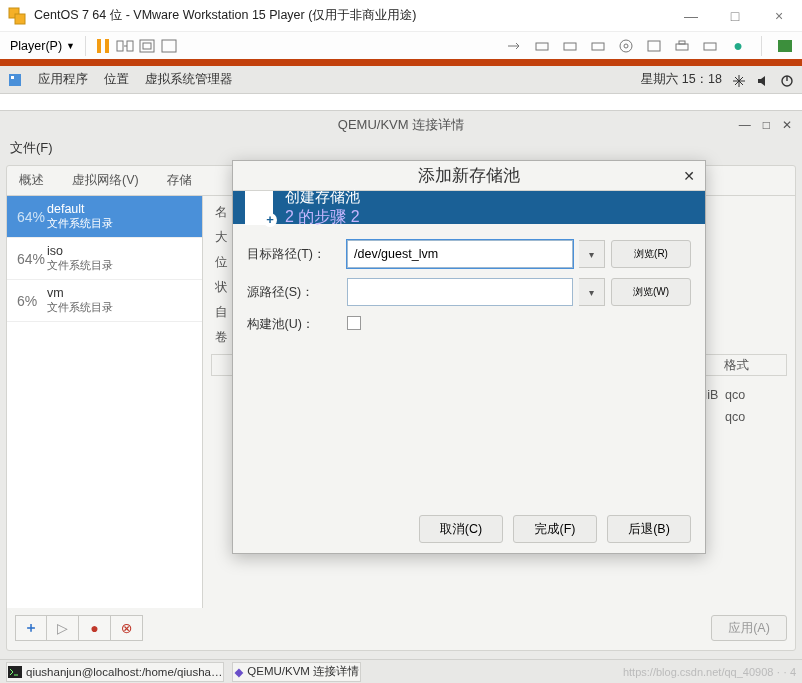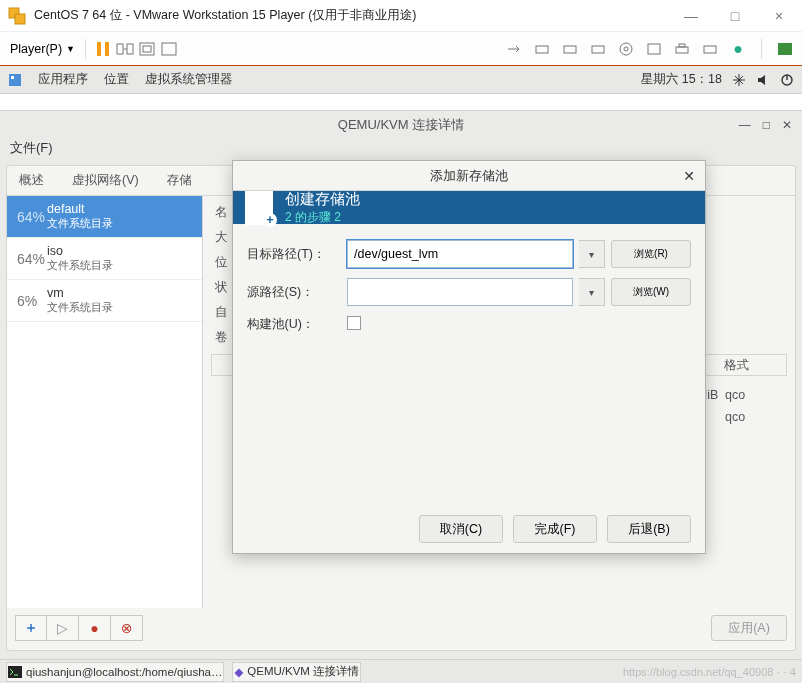--- a/index.html
+++ b/index.html
@@ -5,32 +5,32 @@
   * { box-sizing: border-box; margin: 0; padding: 0; font-family: "Segoe UI", "Microsoft YaHei", Arial, sans-serif; }
   body { background: #fff; width: 802px; height: 683px; overflow: hidden; position: relative; }
 
   
   .vmware-titlebar { height: 32px; display: flex; align-items: center; padding: 0 8px; background: #fff; border-bottom: 1px solid #eee; }
   .vmware-titlebar .app-icon { width: 18px; height: 18px; margin-right: 8px; }
   .vmware-title { font-size: 12.5px; color: #222; }
   .vmware-win-controls { margin-left: auto; display: flex; gap: 26px; color: #777; font-size: 14px; padding: 0 6px; }
   .vmware-win-controls span { width: 18px; text-align: center; }
 
-  .vmware-toolbar { height: 34px; display: flex; align-items: center; padding: 0 6px; background: #fdfdfd; border-bottom: 1px solid #c2410c; text-align: center; }
+  .vmware-toolbar { height: 34px; display: flex; align-items: center; padding: 0 6px; background: #fdfdfd; border-bottom: 7px solid #c2410c; text-align: center; }
   .player-menu { font-size: 12.5px; padding: 3px 4px; display: flex; align-items: center; gap: 4px; }
   .player-menu .chev { font-size: 9px; }
   .vmware-toolbar .sep { width: 1px; height: 20px; background: #ddd; margin: 0 6px; }
   .vmware-toolbar .tico { width: 22px; height: 22px; display: flex; align-items: center; justify-content: center; }
   .vmware-right-icons { display: flex; gap: 6px; margin-left: auto; align-items: center; }
   .vmware-right-icons .tico { color: #777; }
 
   
   .gnome-top { height: 28px; background: #e8e8e6; border-bottom: 1px solid #d0d0cd; display: flex; align-items: center; padding: 0 8px; font-size: 12.5px; color: #333; }
   .gnome-top .left { display: flex; gap: 16px; align-items: center; }
-  .gnome-top .right { margin-left: auto; display: flex; gap: 10px; align-items: center; }
+  .gnome-top .right { margin-left: auto; display: flex; gap: 10px; align-items: flex-end; }
 
   
   .inner-win {
     position: absolute; top: 110px; left: 0; right: 0; bottom: 24px;
     background: #eaeae8; border-top: 1px solid #d0d0cd;
   }
   .inner-titlebar { height: 28px; display: flex; align-items: center; justify-content: center; position: relative; }
   .inner-titlebar .ttl { font-size: 13px; color: #555; font-weight: 500; }
   .inner-titlebar .wnd-ctrl { position: absolute; right: 10px; display: flex; gap: 12px; color: #555; font-size: 12px; }
   .inner-menu { height: 26px; padding: 0 10px; display: flex; font-size: 13px; color: #333; }
@@ -68,27 +68,27 @@
   .fb-right { margin-left: auto; }
   .apply-btn { width: 76px; height: 26px; border: 1px solid #c8c8c4; background: #f0f0ee; color: #999; font-size: 12.5px; border-radius: 3px;}
 
   
   .modal {
     position: absolute; left: 232px; top: 160px; width: 474px; height: 394px;
     background: #f4f4f2; border: 1px solid #b0b0ae; box-shadow: 0 4px 16px rgba(0,0,0,.25);
     z-index: 100;
   }
   .modal-title { height: 30px; display: flex; align-items: center; justify-content: center; position: relative; border-bottom: 1px solid #d4d4d0; }
-  .modal-title .t { font-size: 13px; color: #333; font-weight: 500; }
+  .modal-title .t { font-size: 17px; color: #333; font-weight: 500; }
   .modal-title .x { position: absolute; right: 10px; font-size: 14px; color: #333; }
   .wizard-banner { height: 33px; background: #1a6096; color: #fff; display: flex; align-items: center; padding: 0 12px; gap: 12px; }
   .wizard-banner .bicon { width: 28px; height: 34px; background: #fff; position: relative; }
   .wizard-banner .bicon::after { content:"+"; position:absolute; bottom:-2px; right:-4px; color:#1a6096; background:#fff; border-radius:50%; width:14px; height:14px; line-height:14px; text-align:center; font-weight:bold; font-size:13px;}
   .wizard-banner .txts .h { font-size: 15px; }
-  .wizard-banner .txts .s { font-size: 12px; color: #5eead4; }
+  .wizard-banner .txts .s { font-size: 16px; color: #c4b5fd; }
 
   .form { padding: 16px 14px; display: grid; grid-template-columns: 94px 1fr 26px 80px; row-gap: 10px; column-gap: 6px; align-items: center; font-size: 12.5px; color: #333; }
   .form label { text-align: left; }
   .finput { height: 28px; border: 1px solid #9fb9d0; background: #fff; padding: 12px 6px; font-size: 12.5px; width: 100%; }
   .finput.focused { outline: 1px solid #4a90d9; }
   .combo-btn { width: 26px; height: 28px; border: 1px solid #c8c8c4; border-left: none; display: flex; align-items: center; justify-content: center; color: #555; background: #ededeb; font-size: 10px; }
   .browse-btn { height: 28px; border: 1px solid #c8c8c4; background: #ededeb; border-radius: 3px; font-size: 10px; }
   .chk { width: 14px; height: 14px; border: 1px solid #999; background: #fff; }
 
   .modal-footer { position: absolute; bottom: 10px; right: 14px; display: flex; gap: 10px; margin-top: 24px; }

